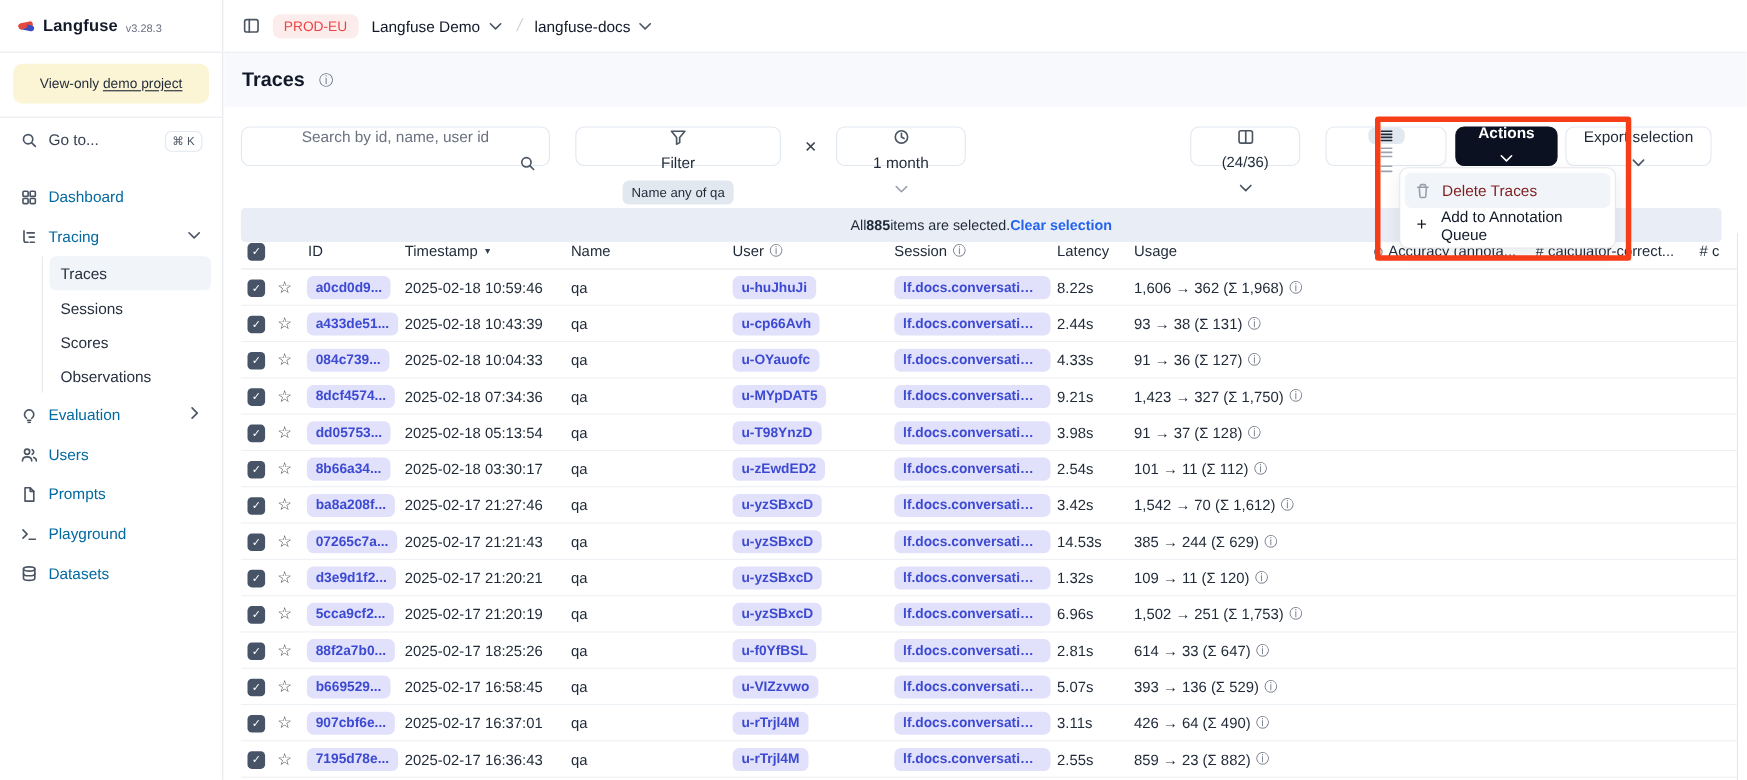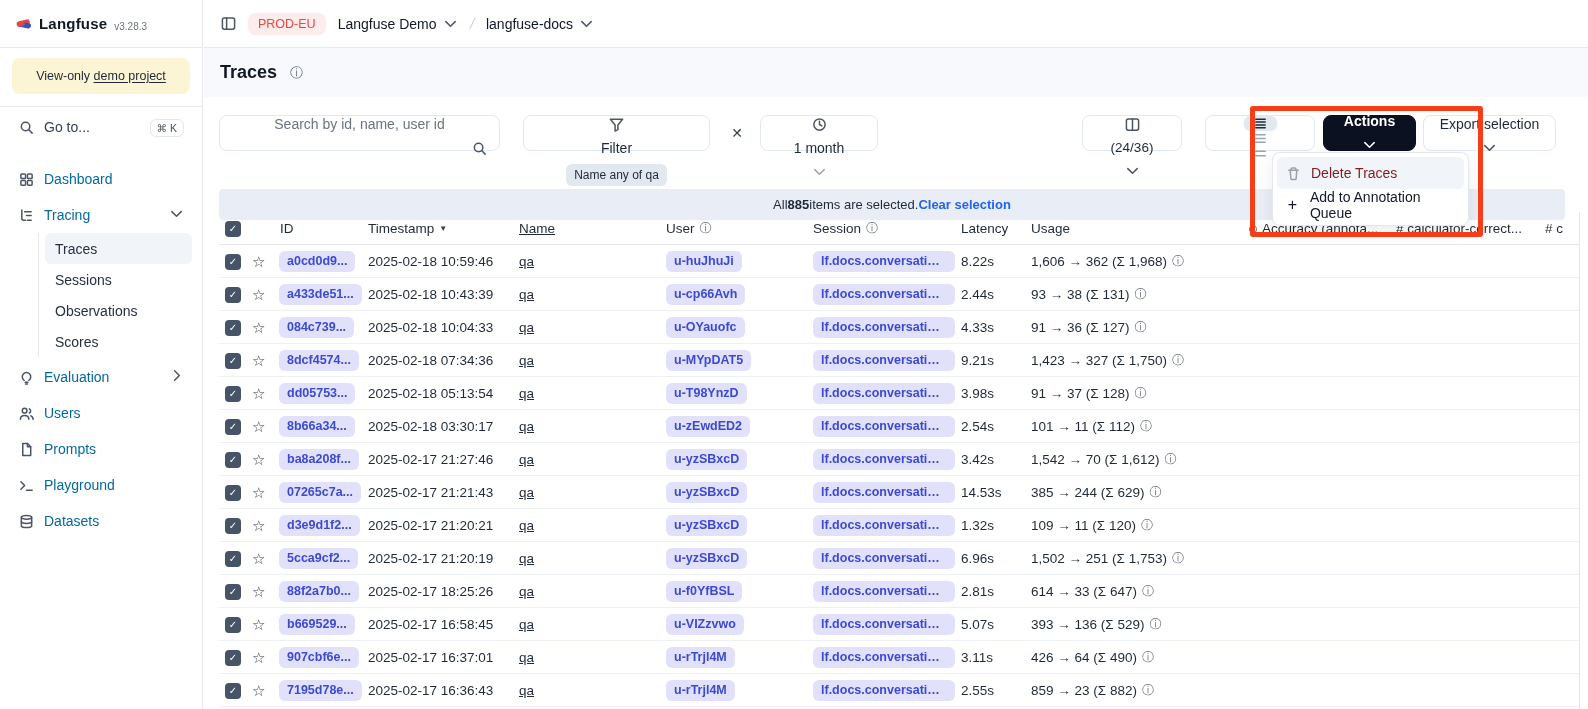--- a/index.html
+++ b/index.html
@@ -57,21 +57,21 @@
   .sel-banner { position:absolute; left:219px; top:167px; width:1346px; height:31px; background:#e8edf6; border-radius:4px; display:flex; align-items:center; justify-content:center; font-size:13px; color:#1f2937; gap:0;margin-top:22px; }
   .sel-banner b { font-weight:700; }
   .sel-link { color:#2563eb; font-weight:600; cursor:pointer; }
 
   
   .thead { position:absolute; left:219px; top:212px; width:1361px; height:33px; border-bottom:1px solid #e5e7eb; border-right:1px solid #e5e7eb; font-size:13.5px; color:#4b5563; font-weight:500; }
   .rows { position:absolute; left:219px; top:245px; width:1361px; height:464px; border-right:1px solid #e5e7eb; overflow:hidden; }
   .tr { position:relative; height:33px; border-bottom:1px solid #edf0f4; }
   .cell { position:absolute; top:0; height:33px; display:flex; align-items:center; font-size:13.5px; color:#1f2937; white-space:nowrap; }
   .c-check { left:6px; } .c-star { left:33px; }
-  .c-id { left:60px; } .c-ts { left:149px; } .c-name { left:300px;text-decoration:underline; }
+  .c-id { left:60px; } .c-ts { left:149px; } .c-name { left:300px; }
   .c-user { left:447px; } .c-session { left:594px; }
   .c-lat { left:742px; } .c-usage { left:812px; }
   .c-s1 { left:1029px; } .c-s2 { left:1177px; } .c-s3 { left:1326px; }
   .checkbox { width:16px; height:16px; background:#475467; border-radius:4px; display:flex; align-items:center; justify-content:center; color:#fff; font-size:10px; cursor:pointer; }
   .star { font-size:15px; color:#3f3f46; cursor:pointer; line-height:1; }
   .pill { background:#e2e1fb; color:#3c4ad2; font-weight:700; font-size:12.5px; padding:3px 8px; border-radius:6px; cursor:pointer; line-height:1.2; }
   .pill.session { display:inline-block; max-width:142px; overflow:hidden; text-overflow:ellipsis; }
   .info { color:#6b7280; font-size:12px; margin-left:5px; }
   .sort { font-size:8px; color:#374151; margin-left:5px; }
   .hdr-clip { overflow:hidden; max-width:142px; text-overflow:ellipsis; }
@@ -152,24 +152,24 @@
       </div>
 
       <div class="sub-wrap">
         <div class="sub-item active">
             <span>Traces</span>
           </div>
         <div class="sub-item">
             <span>Sessions</span>
           </div>
         <div class="sub-item">
-            <span>Observations</span>
+            <span>Scores</span>
           </div>
         <div class="sub-item">
-            <span>Scores</span>
+            <span>Observations</span>
           </div>
       </div>
 
       <div class="nav-item">
         <span class="icn">
           <svg class="s" viewBox="0 0 16 16">
               <path d="M5.5 11a4.5 4.5 0 1 1 5 0"></path>
               <line x1="6.5" y1="13" x2="9.5" y2="13"></line>
               <line x1="7" y1="15" x2="9" y2="15"></line>
             </svg>

